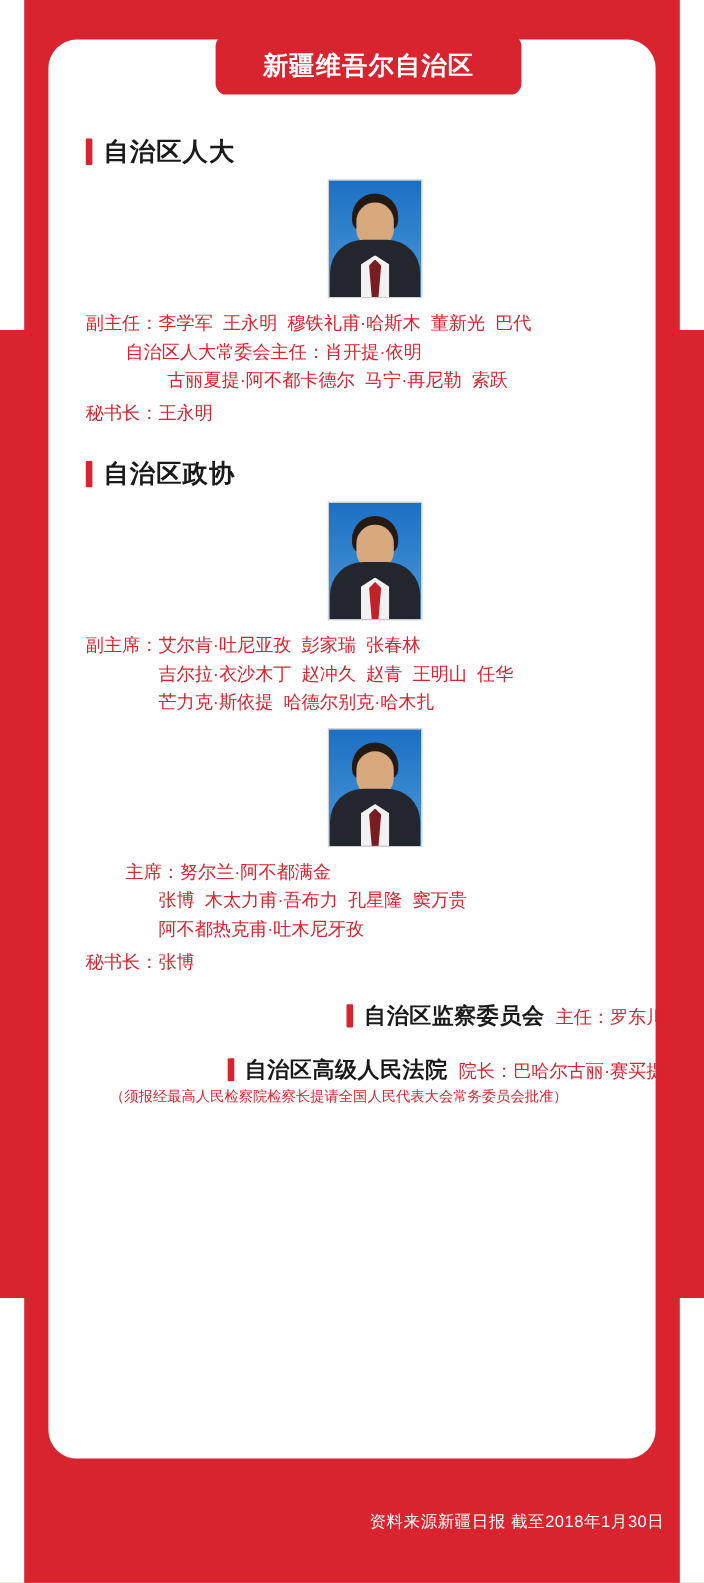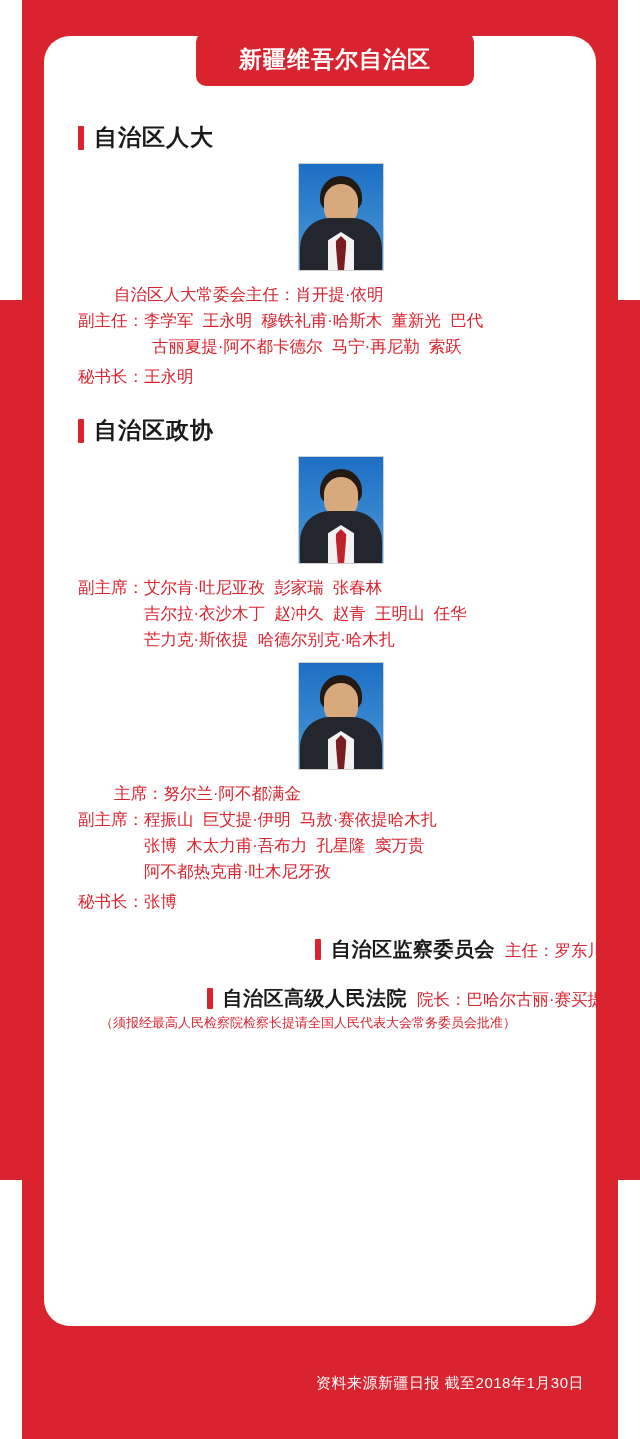--- a/index.html
+++ b/index.html
@@ -225,21 +225,21 @@
   .note {
     font-size: 13px;
     color: #d9232e;
     padding-left: 22px;
     margin-top: 2px;
   }
 
   
   .footer {
     position: absolute;
-    right: 56px;
+    right: 36px;
     bottom: 46px;
     color: #ffffff;
     font-size: 15px;
     letter-spacing: 0.5px;
   }
 </style>
 </head>
 <body>
 
 <div class="bg-red"></div>
@@ -264,22 +264,22 @@
     <div class="portrait-wrap">
       <div class="portrait tie-dark">
         <div class="hair"></div>
         <div class="face"></div>
         <div class="neck"></div>
         <div class="body"></div>
         <div class="shirt"></div>
         <div class="tie"></div>
       </div>
     </div>
+    <div class="line">副主任：李学军  王永明  穆铁礼甫·哈斯木  董新光  巴代</div>
     <div class="line center-ish">自治区人大常委会主任：肖开提·依明</div>
-    <div class="line">副主任：李学军  王永明  穆铁礼甫·哈斯木  董新光  巴代</div>
     <div class="line indent">古丽夏提·阿不都卡德尔  马宁·再尼勒  索跃</div>
     <div class="line sec">秘书长：王永明</div>
   </div>
 
   <div class="group">
     <div class="section-head">
       <div class="section-bar"></div>
       <div class="section-title">自治区政协</div>
     </div>
     <div class="portrait-wrap">
@@ -302,21 +302,20 @@
       <div class="portrait tie-dark">
         <div class="hair"></div>
         <div class="face"></div>
         <div class="neck"></div>
         <div class="body"></div>
         <div class="shirt"></div>
         <div class="tie"></div>
       </div>
     </div>
     <div class="line center-ish">主席：努尔兰·阿不都满金</div>
-    <div class="line">副主席：程振山  巨艾提·伊明  马敖·赛依提哈木扎</div>
     <div class="line indent2">张博  木太力甫·吾布力  孔星隆  窦万贵</div>
     <div class="line indent2">阿不都热克甫·吐木尼牙孜</div>
     <div class="line sec">秘书长：张博</div>
   </div>
 
   <div class="mini-row">
     <div class="section-bar"></div>
     <div class="mini-title">自治区监察委员会</div>
     <div class="mini-value">主任：罗东川</div>
   </div>

